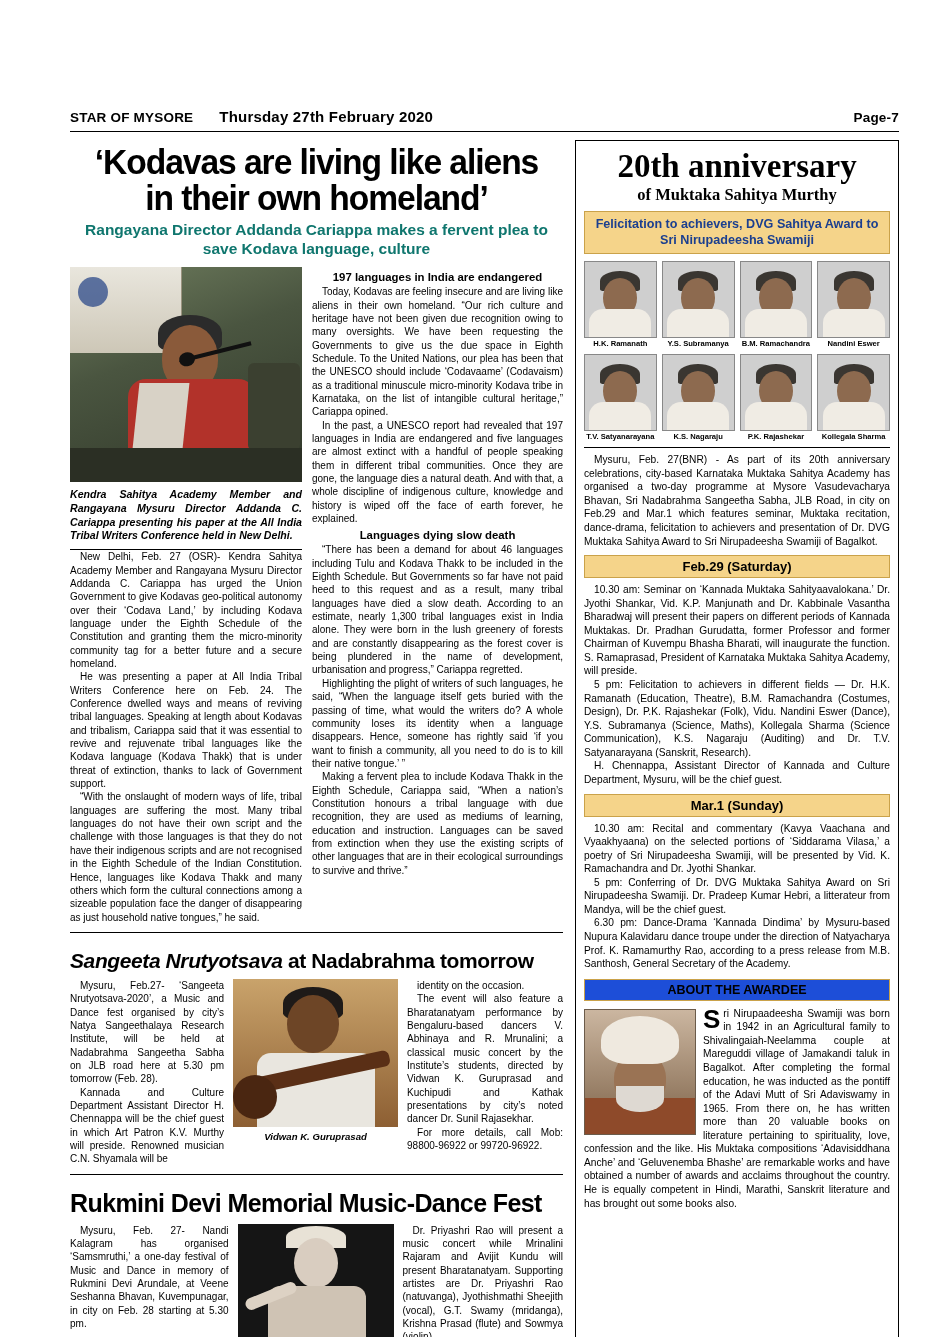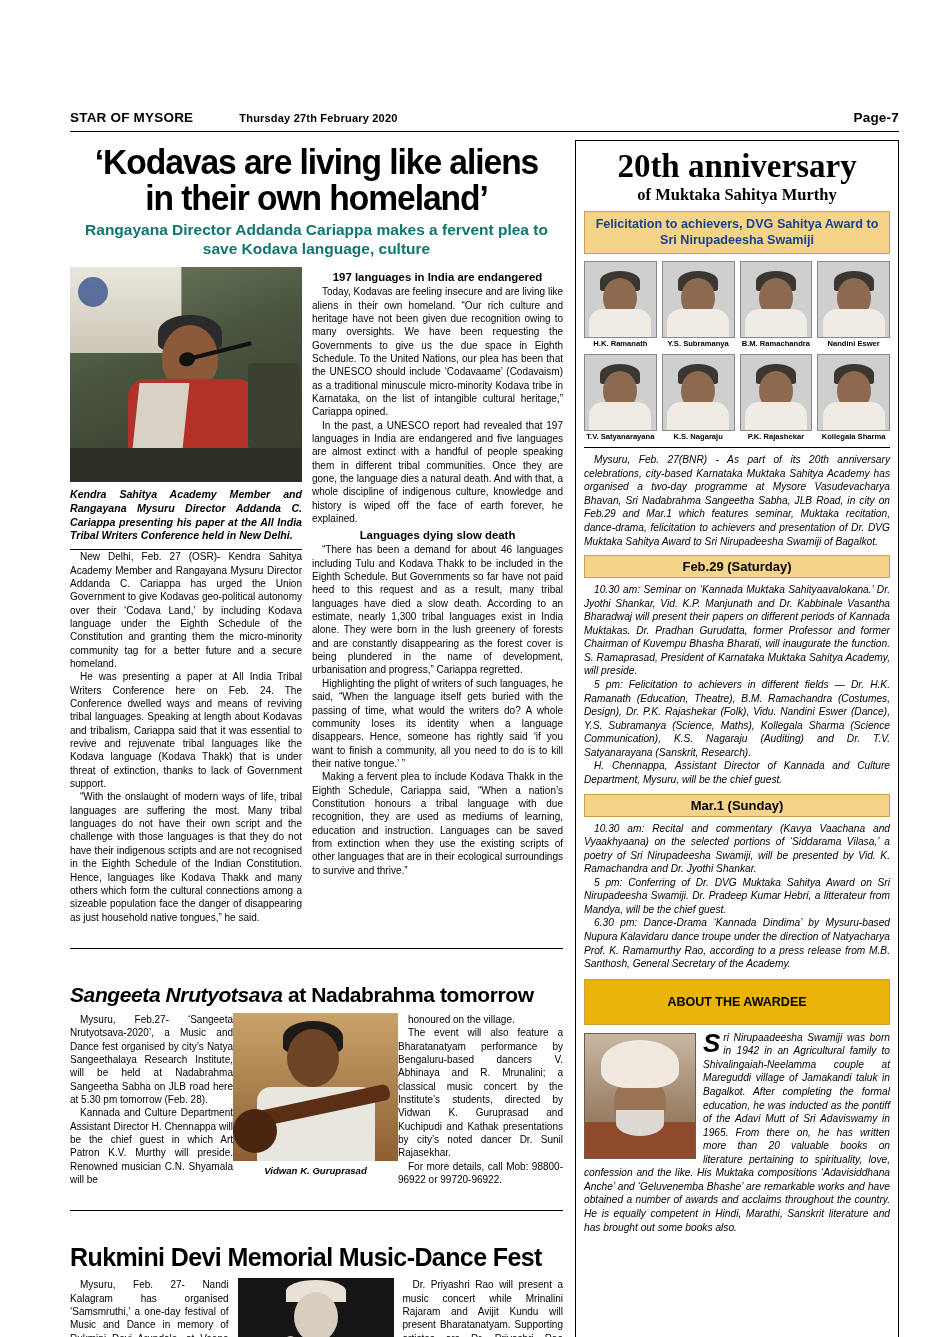--- a/index.html
+++ b/index.html
@@ -24,21 +24,21 @@
     display: flex;
     align-items: baseline;
     justify-content: space-between;
     font-weight: bold;
     font-size: 13px;
     letter-spacing: .2px;
     padding-bottom: 4px;
   }
   .masthead .mh-left { display:flex; align-items:baseline; }
   .mh-title { font-size: 13.5px; }
-  .mh-date { font-size: 11px; margin-left: 46px; }
+  .mh-date { font-size: 15px; margin-left: 26px; }
   .mh-page { font-size: 13.5px; margin-top: 48px; }
   .rule { border-top: 1.6px solid #000; margin: 2px 0 0 0; }
 
   
   .content {
     display: flex;
     gap: 0;
     margin-top: 8px;
   }
   .left-col { width: 505px; padding-right: 12px; }
@@ -142,22 +142,22 @@
   }
 
   
   h2.head2 {
     font-size: 21px;
     font-weight: bold;
     margin: 12px 0 6px 0;
     letter-spacing: -0.4px;
   }
   h2.head2 .ital { font-style: italic; font-weight: bold; }
-  .rule-top { border-top: 1.2px solid #000; margin-top: 24px; padding-top: 22px;}
-  .art2 { display: flex; }
+  .rule-top { border-top: 1.2px solid #000; margin-top: 8px; padding-top: 4px;}
+  .art2 { display: flex; gap: 9px; }
   .art2 .c1 { width: 163px; }
   .art2 .c2 { width: 165px; }
   .art2 .c3 { width: 165px; }
   .gphoto {
     width: 165px; height: 148px;
     background: linear-gradient(180deg,#c9a36b,#8d5f33);
     position: relative; overflow: hidden;
   }
   .gphoto .g-head{
     position:absolute; left:54px; top:16px; width:52px;height:58px;
@@ -262,37 +262,37 @@
   }
   .gp .pbox .bd {
     position:absolute; left:50%; bottom:0; transform:translateX(-50%);
     width:62px;height:28px; border-radius:14px 14px 0 0; background:#f0ece4;
   }
   .gp .nm {
     font-size: 7.6px; font-weight: bold; text-align:center;
     margin-top: 2px; line-height:1.1;
   }
   .r-body {
-    font-size: 10.2px; line-height: 1.33; text-align: justify; hyphens:auto;font-style:italic;
+    font-size: 10.2px; line-height: 1.33; text-align: justify; hyphens:auto;
   }
   .r-body p { margin: 0; text-indent: 10px; }
   .daybar {
     background: #f5d48a;
     border: 1px solid #caa24a;
     text-align: center;
     font-weight: bold;
     font-size: 13px;
     padding: 3px 0;
     margin: 7px 0 5px 0;
   }
   .awardee-bar {
-    background:#eab308;
+    background:#1d4ed8;
     border:1px solid #caa24a;
     text-align:center; font-weight:bold; font-size:12.5px;
-    padding:15px 0; margin: 8px 0 6px 0;
+    padding:3px 0; margin: 8px 0 6px 0;
   }
   .awardee-wrap { }
   .aphoto {
     width: 112px; height: 126px;
     float: left; margin: 2px 7px 3px 0;
     background: linear-gradient(180deg,#cbb6a0,#7d6248);
     position: relative; overflow: hidden;
     border: 1px solid #6b5b4a;
   }
   .aphoto .turban{
@@ -390,21 +390,21 @@
           <div class="gphoto">
             <div class="g-hair"></div>
             <div class="g-head"></div>
             <div class="g-body"></div>
             <div class="veena"></div>
             <div class="veena-bowl"></div>
           </div>
           <div class="gcaption">Vidwan K. Guruprasad</div>
         </div>
         <div class="c3 body-text">
-          <p>honoured on the village.</p>
+          <p>identity on the occasion.</p>
           <p>The event will also feature a Bharatanatyam performance by Bengaluru-based dancers V. Abhinaya and R. Mrunalini; a classical music concert by the Institute’s students, directed by Vidwan K. Guruprasad and Kuchipudi and Kathak presentations by city’s noted dancer Dr. Sunil Rajasekhar.</p>
           <p>For more details, call Mob: 98800-96922 or 99720-96922.</p>
         </div>
       </div>
 
       <div class="rule-top">
         <h2 class="head3">Rukmini Devi Memorial Music-Dance Fest</h2>
       </div>
       <div class="art3">
         <div class="d1 body-text">

